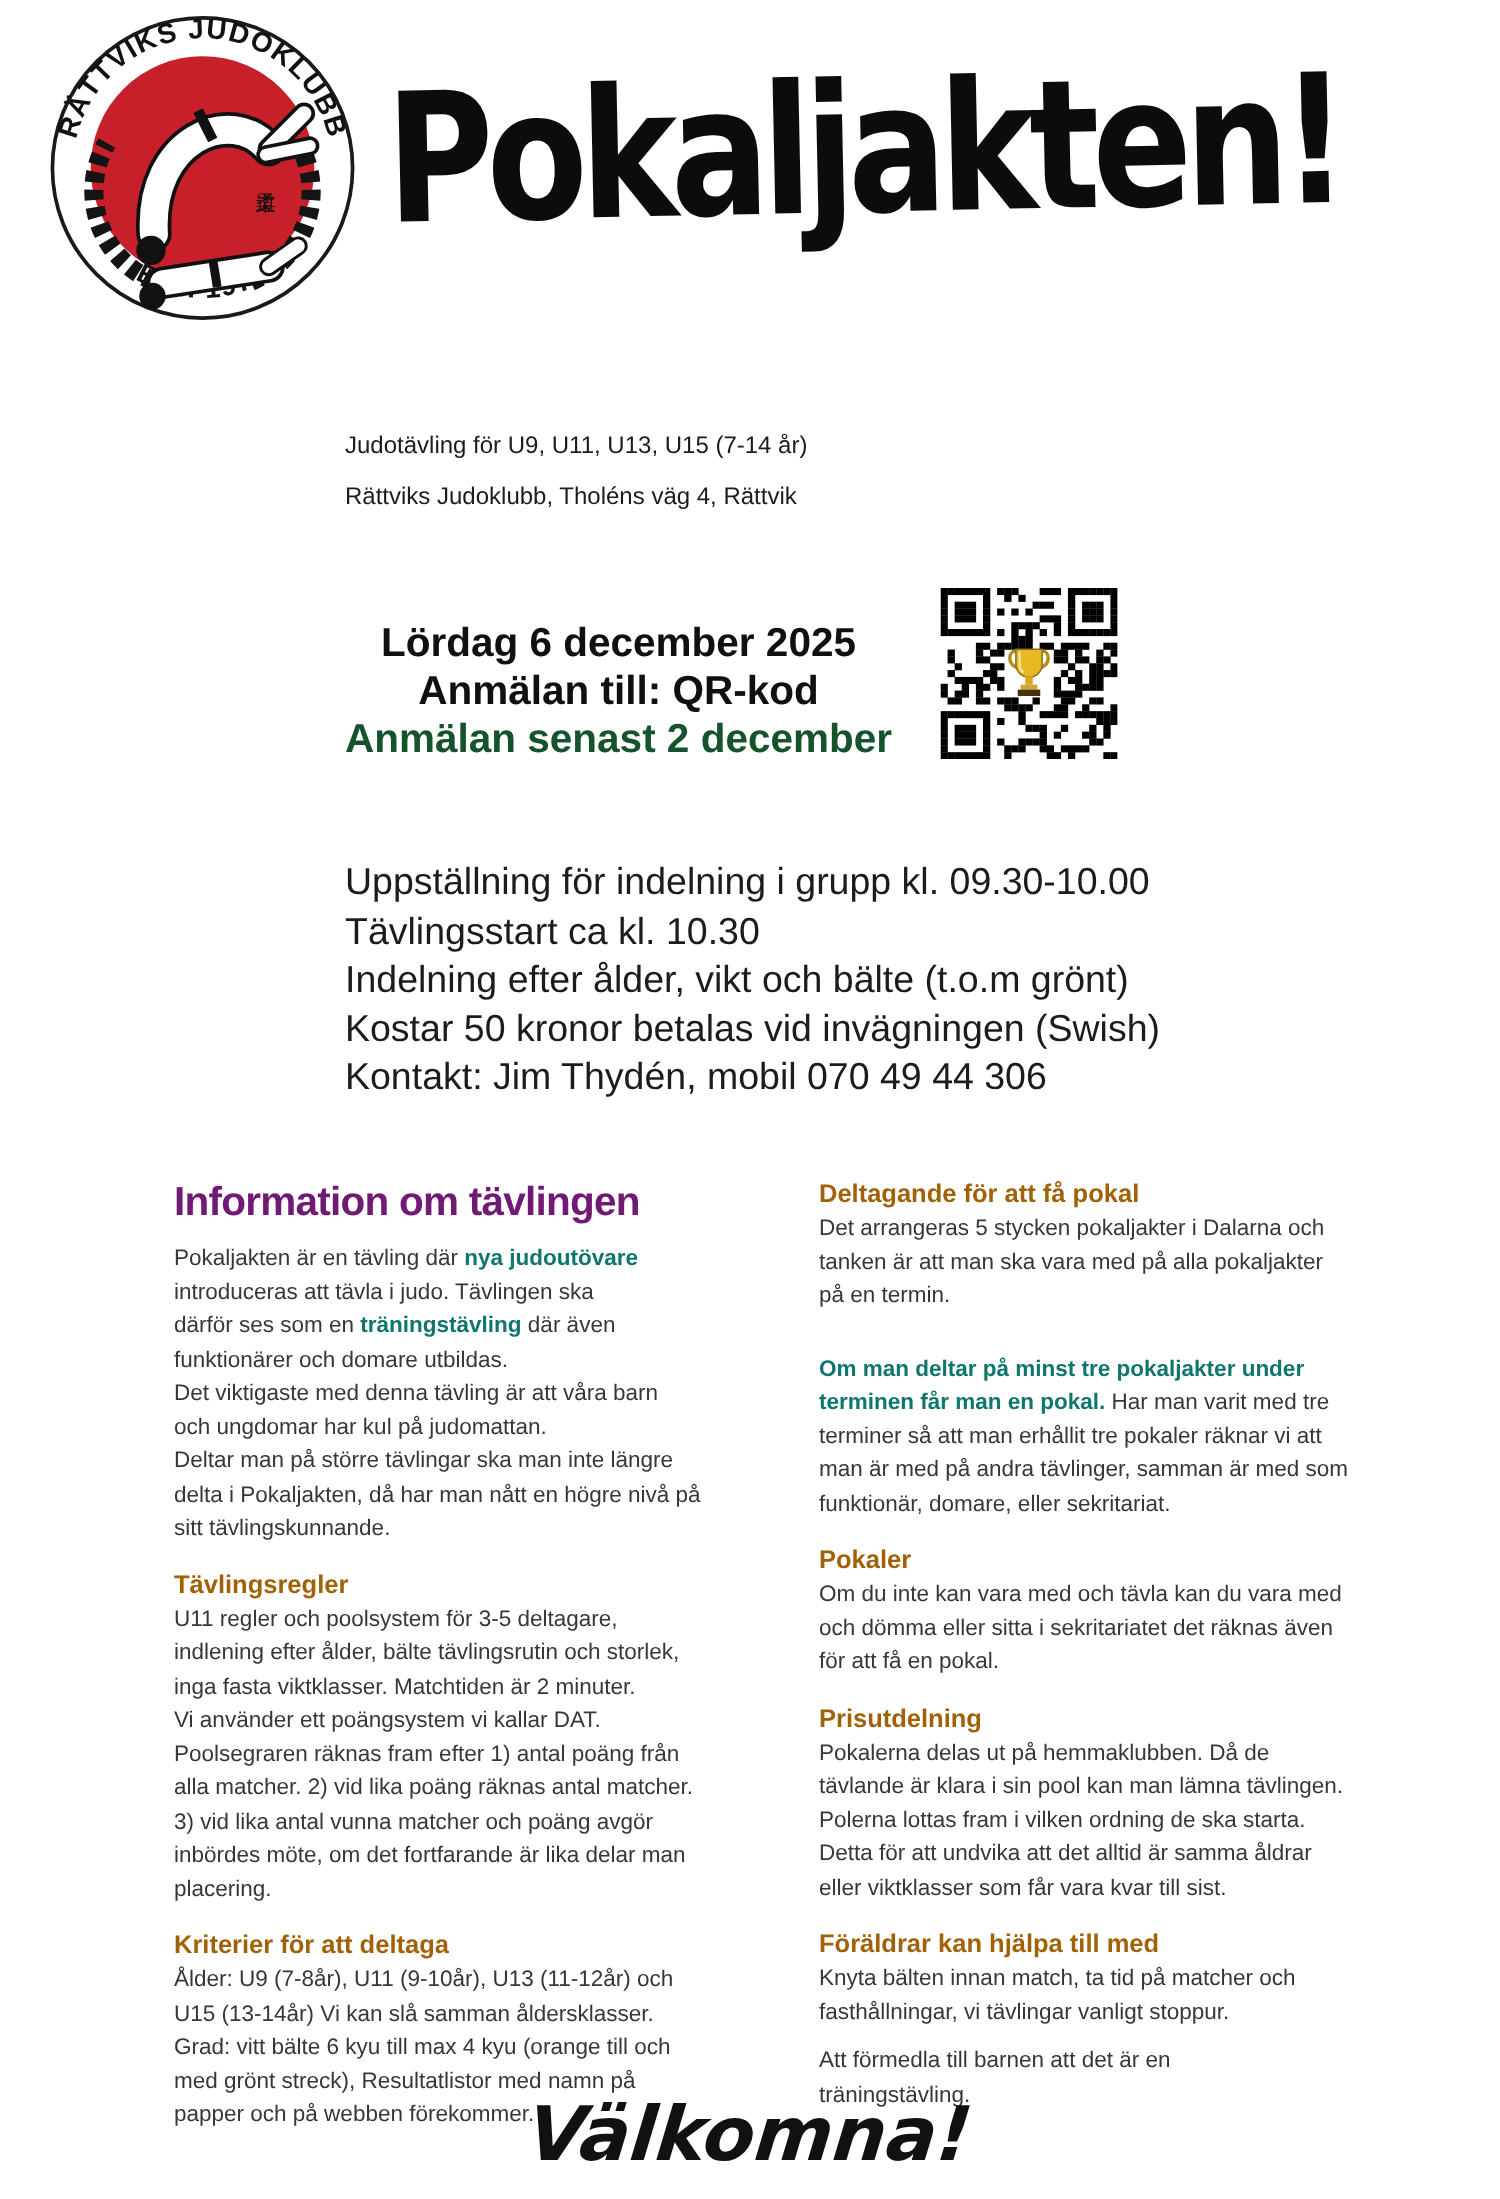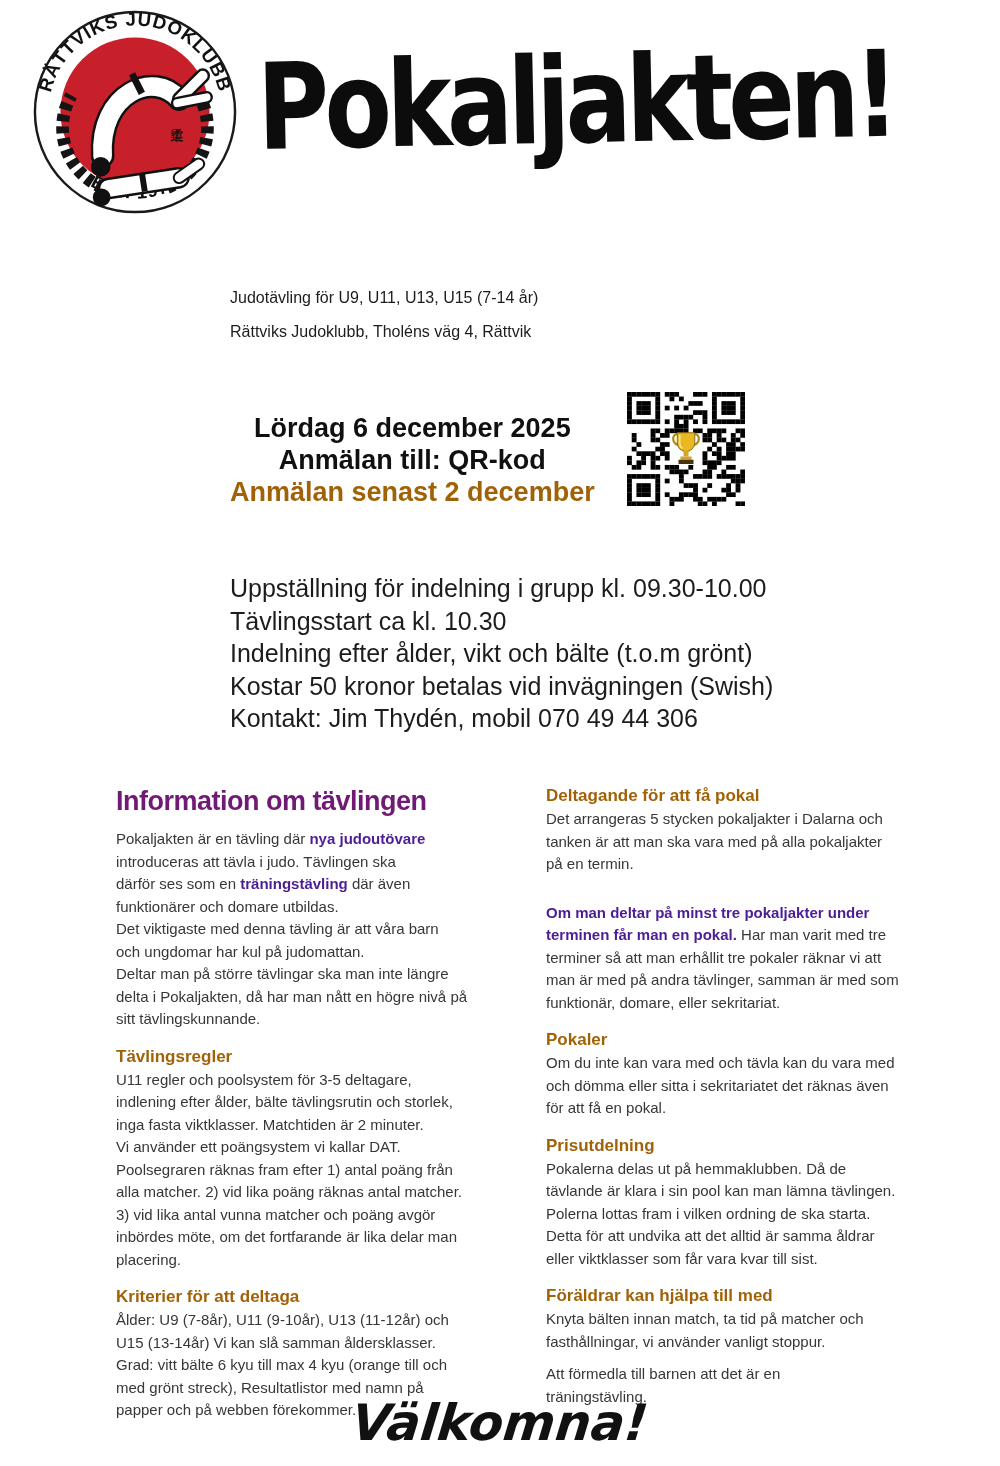--- a/index.html
+++ b/index.html
@@ -16,39 +16,39 @@
     font-size:98px;letter-spacing:-5px;color:#0c0c0c;
     transform:rotate(-1.2deg) scaleY(1.22);transform-origin:left top;
     white-space:nowrap;
   }
 
   
   .intro{position:absolute;left:230px;top:281px;font-size:16px;line-height:34px;color:#1c1c1c;}
 
   
   .dateblock{position:absolute;left:230px;top:412px;font-size:27px;font-weight:bold;line-height:32px;color:#101010;text-align:center;}
-  .dateblock .deadline{color:#a16207;}
+  .dateblock .deadline{color:#14532d;}
 
   
   .qr{position:absolute;left:627px;top:392px;width:118px;height:114px;}
   .qr svg{display:block;}
   .qr-trophy{position:absolute;left:44px;top:38px;width:30px;height:38px;}
 
   
   .details{position:absolute;left:230px;top:572px;font-size:25px;line-height:32.5px;color:#1c1c1c;}
 
   
   .col{position:absolute;top:786px;width:424px;font-size:15px;line-height:22.5px;color:#373737;}
   .col-left{left:116px;}
   .col-right{left:546px;}
   .col h2{font-size:27px;line-height:30px;margin:0 0 12px;color:#701a75;letter-spacing:-0.5px;}
   .col h3{font-size:17px;line-height:20px;margin:16px 0 2px;color:#a16207;}
   .col-right section:first-child h3{margin-top:0;}
   .col p{margin:0;white-space:pre-line;}
-  .col b{color:#4c1d95;}
+  .col b{color:#0f766e;}
   .mt-lg{margin-top:26px !important;}
   .mt-sm{margin-top:10px !important;}
 
   
   .welcome{
     position:absolute;left:0;right:0;top:1394px;text-align:center;
     font-family:"DejaVu Sans",sans-serif;font-style:italic;font-weight:bold;
     font-size:50px;color:#111;transform:skewX(-6deg);
   }
 </style>
@@ -460,21 +460,21 @@
       <h3>Prisutdelning</h3>
       <p>Pokalerna delas ut på hemmaklubben. Då de
 tävlande är klara i sin pool kan man lämna tävlingen.
 Polerna lottas fram i vilken ordning de ska starta.
 Detta för att undvika att det alltid är samma åldrar
 eller viktklasser som får vara kvar till sist.</p>
     </section>
     <section>
       <h3>Föräldrar kan hjälpa till med</h3>
       <p>Knyta bälten innan match, ta tid på matcher och
-fasthållningar, vi använder vanligt stoppur.</p>
+fasthållningar, vi tävlingar vanligt stoppur.</p>
       <p class="mt-sm">Att förmedla till barnen att det är en
 träningstävling.</p>
     </section>
   </div>
 
   <div class="welcome">Välkomna!</div>
 
 </div>
 
 </body></html>

